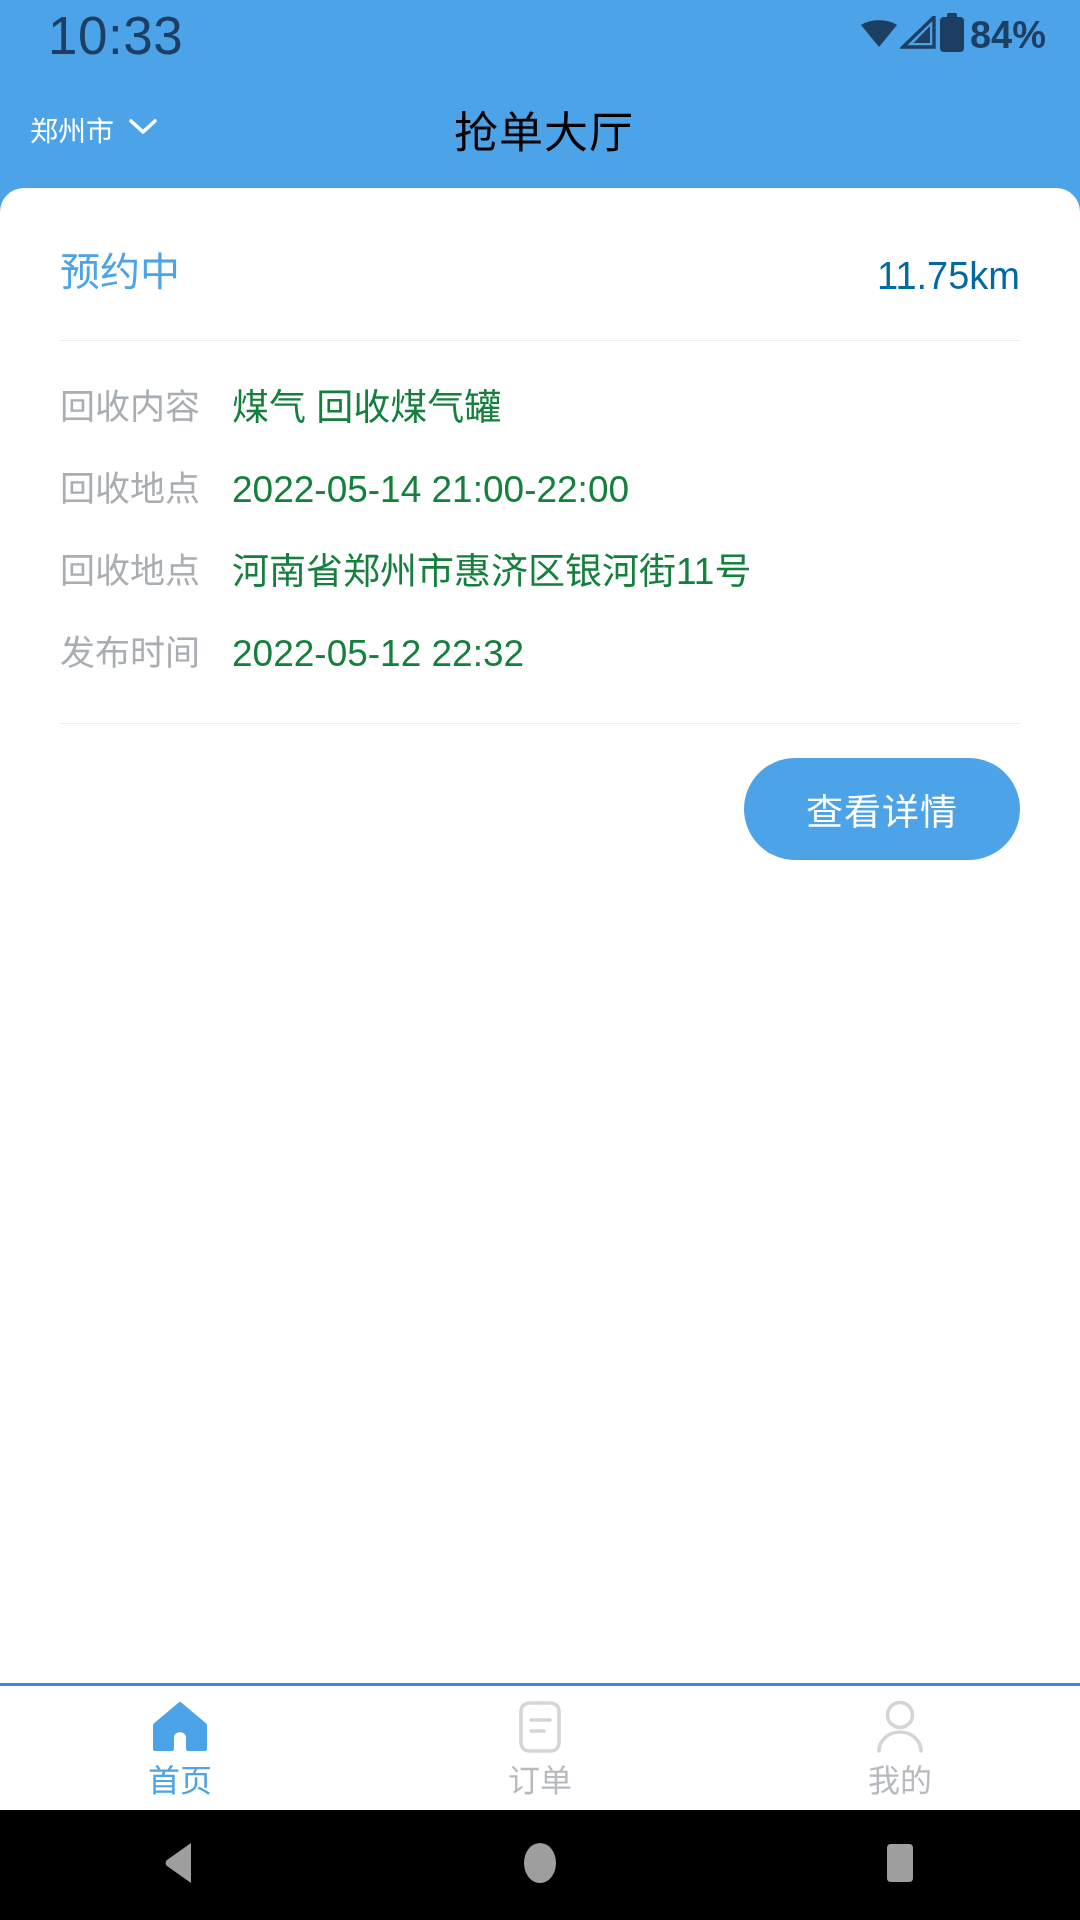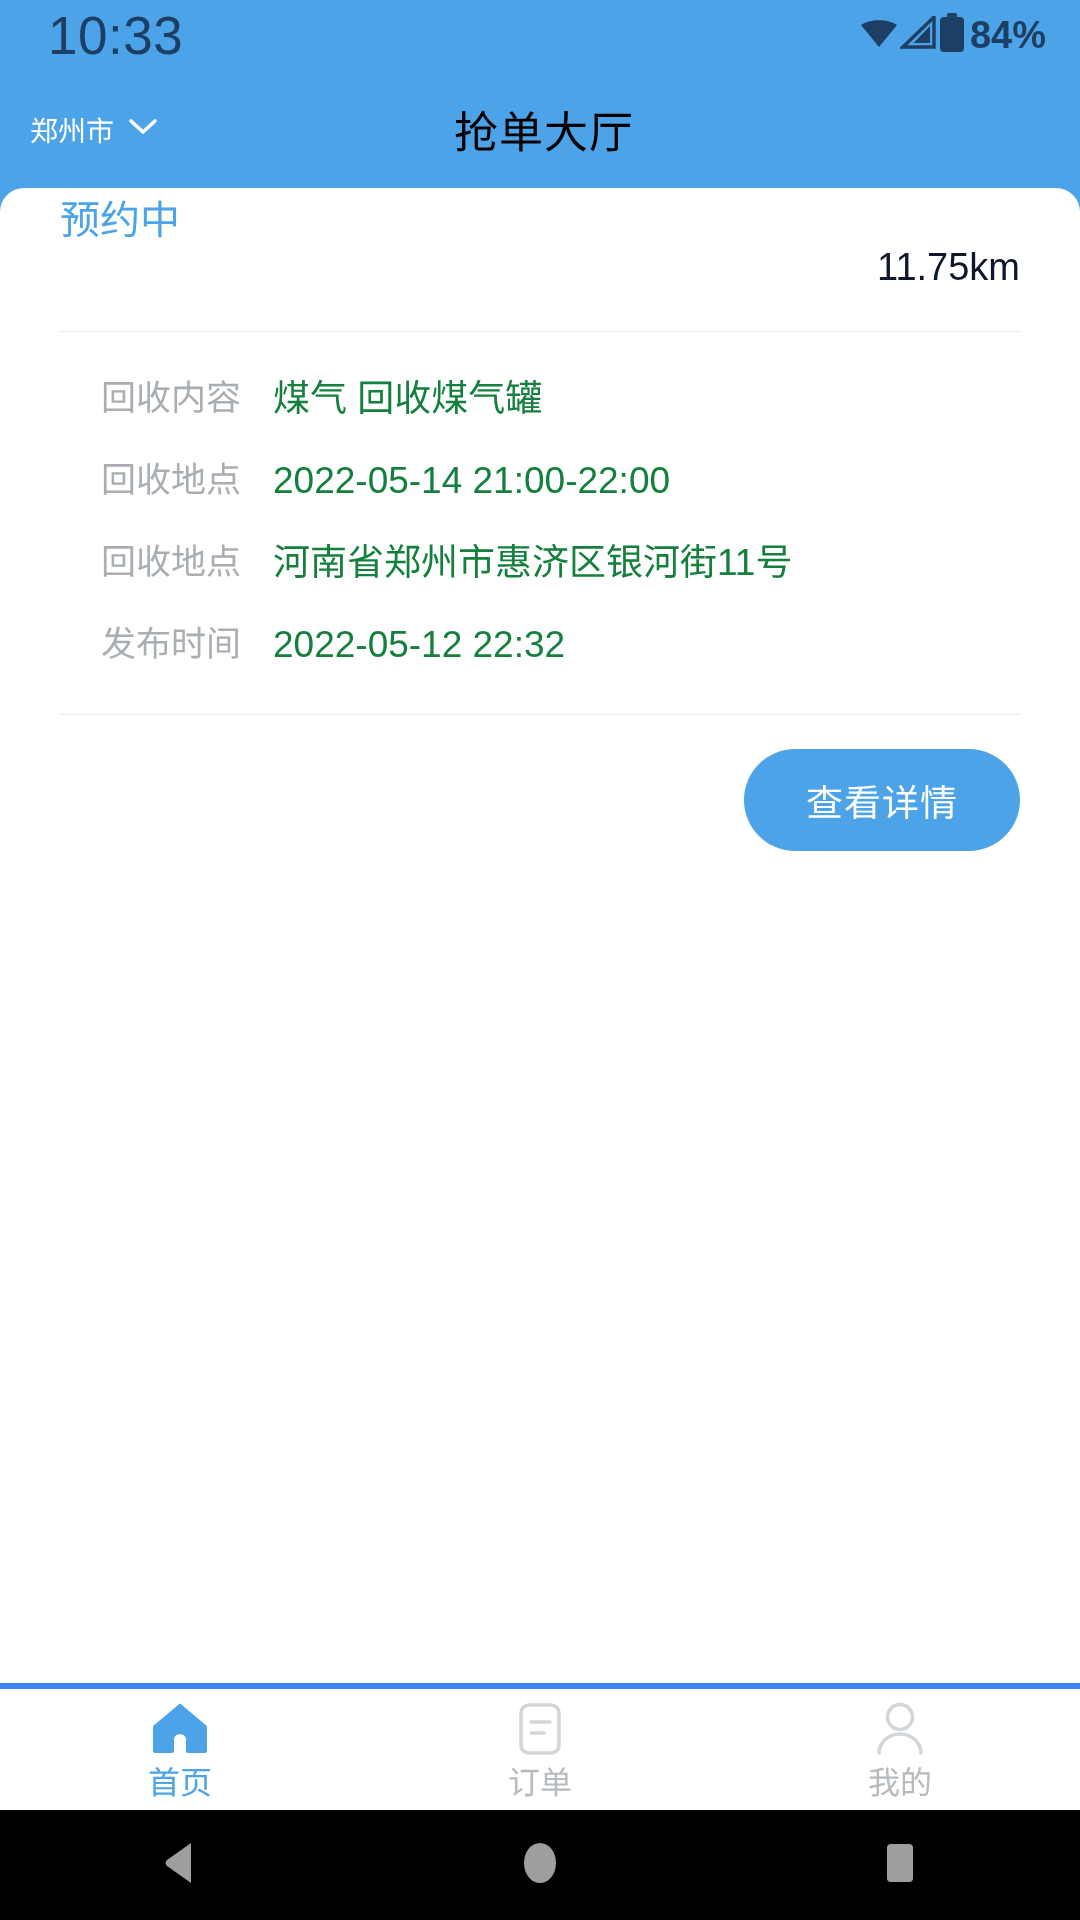--- a/index.html
+++ b/index.html
@@ -81,44 +81,43 @@
     background:#ffffff;
     border-top-left-radius:24px;
     border-top-right-radius:24px;
   }
 
   
   .order-card {
     padding:0 60px;
   }
   .card-top {
-    display:flex; align-items:flex-start;
+    display:flex; align-items:flex-end;
+    padding-top:52px;
     padding-bottom:42px;
-    flex-direction:column;
   }
   .status-text {
     font-size:40px; color:#4da3e8; font-weight:400;
   }
   .distance-text {
     margin-left:auto;
-    font-size:38px; color:#0f172a; font-weight:400;
+    font-size:38px; color:#0369a1; font-weight:400;
   }
   .divider {
     height:1px; background:#ececec; width:100%;
   }
   .detail-rows { padding-top:26px; padding-bottom:28px; }
   .detail-row {
     display:flex; align-items:flex-start;
     padding:16px 0;
   }
   .detail-label {
     flex:0 0 172px;
     font-size:35px; color:#a9aeb3; font-weight:400;
     line-height:1.35;
-    margin-left:41px;
   }
   .detail-value {
     flex:1 1 auto;
     font-size:37px; color:#15803d; font-weight:400;
     line-height:1.35;
   }
   .card-actions {
     display:flex; justify-content:flex-end;
     padding-top:34px; padding-bottom:40px;
   }
@@ -132,21 +131,21 @@
     cursor:pointer;
     font-family:inherit;
     letter-spacing:1px;
   }
 
   
   .tab-bar {
     flex:0 0 auto;
     height:127px;
     background:#ffffff;
-    border-top:6px solid #3b82f6;
+    border-top:3px solid #3b82f6;
     display:flex;
   }
   .tab-item {
     flex:1 1 0;
     display:flex; flex-direction:column;
     align-items:center; justify-content:center;
     gap:10px;
     cursor:pointer;
   }
   .tab-icon { height:56px; display:flex; align-items:center; justify-content:center; }

